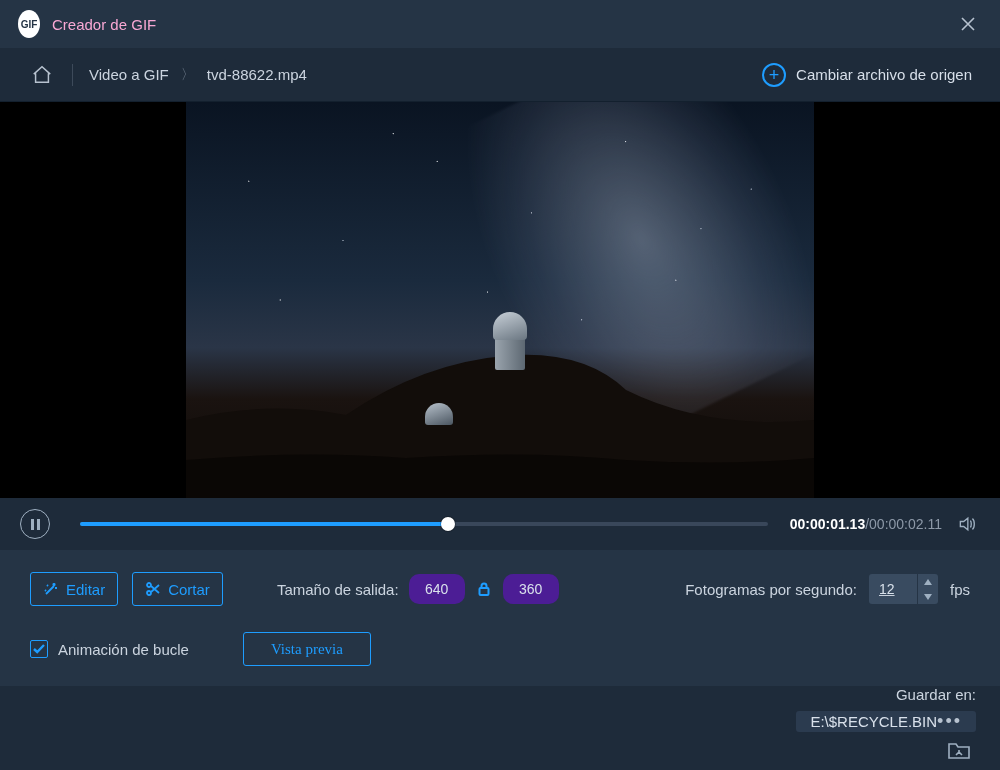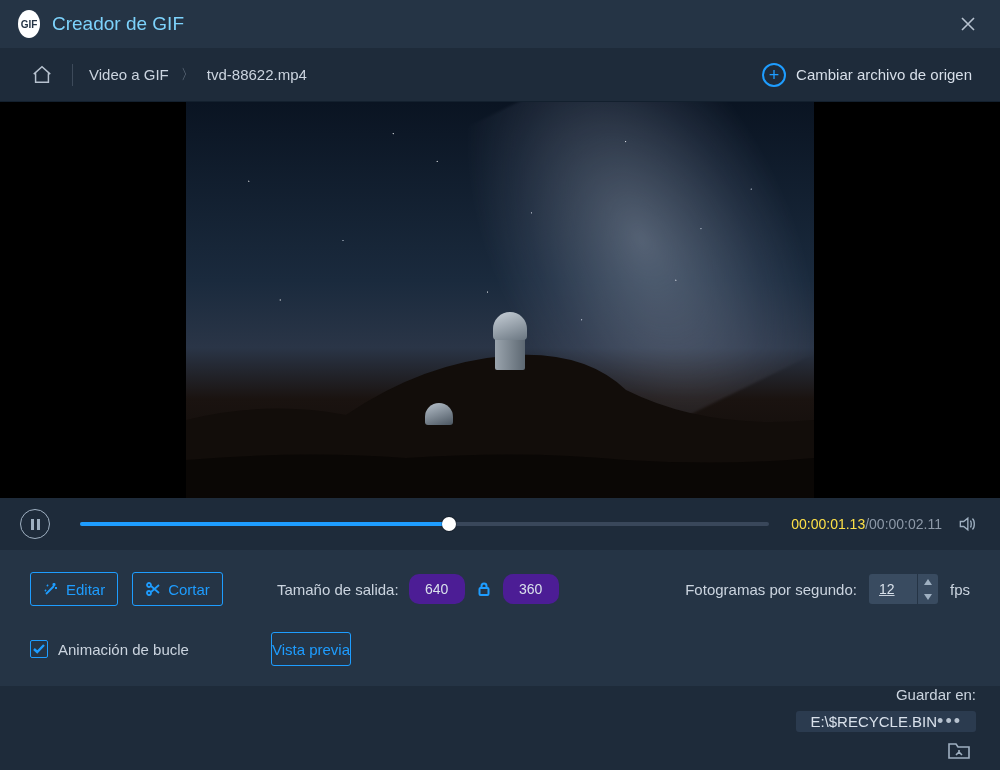--- a/index.html
+++ b/index.html
@@ -1,21 +1,21 @@
 <!DOCTYPE html>
 <html><head>
 <meta charset="utf-8">
 <style>
   * { box-sizing: border-box; margin: 0; padding: 0; font-family: -apple-system, BlinkMacSystemFont, "Segoe UI", Arial, sans-serif; }
   body { width: 1000px; height: 770px; background: #1e2b3a; overflow: hidden; color: #c8d0db; }
 
   
   .titlebar { height: 48px; display: flex; align-items: center; padding: 0 18px; background: #253445; }
   .logo { width: 22px; height: 28px; border-radius: 50%; background: #fff; color: #253445; font-size: 10px; font-weight: 700; display: flex; align-items: center; justify-content: center; margin-right: 12px; }
-  .title { font-size: 19px; color: #7dd3fc; }
+  .title { font-size: 15px; color: #f9a8d4; }
   .titlebar .close { margin-left: auto; width: 28px; height: 28px; display:flex; align-items:center; justify-content:center; cursor:pointer; }
   .titlebar .close svg { width: 16px; height: 16px; stroke: #b7c2cf; stroke-width: 1.6; }
 
   
   .crumbrow { height: 54px; display:flex; align-items:center; padding: 0 28px; background:#1e2b3a; border-bottom: 1px solid #13202e; }
   .home-btn { width: 28px; height: 28px; display:flex; align-items:center; justify-content:center; cursor:pointer; }
   .home-btn svg { width: 22px; height: 22px; stroke:#b7c2cf; fill:none; stroke-width:1.6; }
   .vdiv { width:1px; height:22px; background:#3d4a5a; margin:0 16px; }
   .crumb { font-size:15px; color:#cbd4df; }
   .chev { margin: 0 12px; color:#6b7887; font-size:14px; }
@@ -50,21 +50,21 @@
 
   
   .playrow { height: 52px; display:flex; align-items:center; padding:0 20px; background:#1e2b3a; }
   .playbtn { width:30px; height:30px; border:1.6px solid #9fb0c1; border-radius:50%; display:flex; align-items:center; justify-content:center; cursor:pointer;}
   .playbtn .bars { display:flex; gap:3px;}
   .playbtn .bars span { width:3px; height:11px; background:#9fb0c1;}
   .track { flex:1; height:4px; margin:0 22px 0 30px; background:#39475a; border-radius:2px; position:relative; cursor:pointer;}
   .track .fill { position:absolute; left:0; top:0; bottom:0; width:53.5%; background:#1e9dff; border-radius:2px;}
   .track .thumb { position:absolute; left:53.5%; top:50%; width:14px; height:14px; background:#fff; border-radius:50%; transform:translate(-50%,-50%); box-shadow:0 0 0 1px rgba(0,0,0,.2);}
   .time { font-size:14px; color:#8d99a8; margin-right:12px; white-space:nowrap;}
-  .time .cur { color:#fde047;}
+  .time .cur { color:#ffffff;font-weight:bold;}
   .vol { width:26px; height:26px; display:flex; align-items:center; justify-content:center; cursor:pointer;}
   .vol svg { width:20px; height:20px; stroke:#9fb0c1; fill:none; stroke-width:1.6;}
 
   
   .settings { background:#253445; padding: 22px 30px 20px; }
   .row1 { display:flex; align-items:center; gap:14px; }
   .tbtn { height:34px; padding:0 12px; border:1px solid #1e9dff; border-radius:3px; display:flex; align-items:center; gap:7px; color:#1e9dff; font-size:15px; cursor:pointer; background:transparent;}
   .tbtn svg { width:16px; height:16px; stroke:#1e9dff; fill:none; stroke-width:1.8;}
   .label { font-size:15px; color:#cbd4df; }
   .sz-group { display:flex; align-items:center; gap:10px; margin-left:40px;}
@@ -74,21 +74,21 @@
   .fps-group { display:flex; align-items:center; gap:12px; margin-left:auto;}
   .spin { display:flex; text-decoration:underline;}
   .spin .val { width:48px; height:30px; background:#394b60; border-radius:3px 0 0 3px; display:flex; align-items:center; padding-left:10px; color:#d9e1eb; font-size:14px;}
   .spin .arrows { width:20px; height:30px; background:#394b60; border-radius:0 3px 3px 0; margin-left:1px; display:flex; flex-direction:column;}
   .spin .arrows div { flex:1; display:flex; align-items:center; justify-content:center; cursor:pointer;}
   .spin .arrows svg { width:8px; height:6px; fill:#9fb0c1;}
   .row2 { display:flex; align-items:center; gap:30px; margin-top:26px;}
   .check { display:flex; align-items:center; gap:10px; cursor:pointer;}
   .checkbox { width:18px; height:18px; border:1.6px solid #1e9dff; border-radius:2px; display:flex; align-items:center; justify-content:center;}
   .checkbox svg { width:12px; height:10px; stroke:#1e9dff; stroke-width:2.4; fill:none;}
-  .preview-btn { height:34px; padding:0 0; border:1px solid #1e9dff; border-radius:3px; color:#1e9dff; font-size:15px; background:transparent; cursor:pointer; margin-left: 52px;}
+  .preview-btn { height:34px; padding:0 27px; border:1px solid #1e9dff; border-radius:3px; color:#1e9dff; font-size:15px; background:transparent; cursor:pointer; margin-left: 24px; font-family: Liberation Serif, serif;}
 
   
   .bottom { height:70px; background:#1e2b3a; display:flex; align-items:flex-end; padding:0 24px; gap:8px;flex-direction:column;}
   .bottom .label { font-size:15px; color:#cbd4df;}
   .pathbox { flex:1; max-width:480px; height:38px; background:#2b3b4f; border-radius:3px; display:flex; align-items:center; padding:0 14px; color:#d9e1eb; font-size:15px;}
   .pathbox .dots { margin-left:auto; cursor:pointer; font-size:18px; letter-spacing:2px; color:#b7c2cf;}
   .folder-btn { width:34px; height:30px; display:flex; align-items:center; justify-content:center; cursor:pointer;}
   .folder-btn svg { width:24px; height:20px; stroke:#9fb0c1; fill:none; stroke-width:1.6;}
   .gen-btn { margin-left:auto; height:40px; padding:0 26px; background:#1e9dff; border:none; border-radius:4px; color:#fff; font-size:16px; cursor:pointer;}
 </style>

